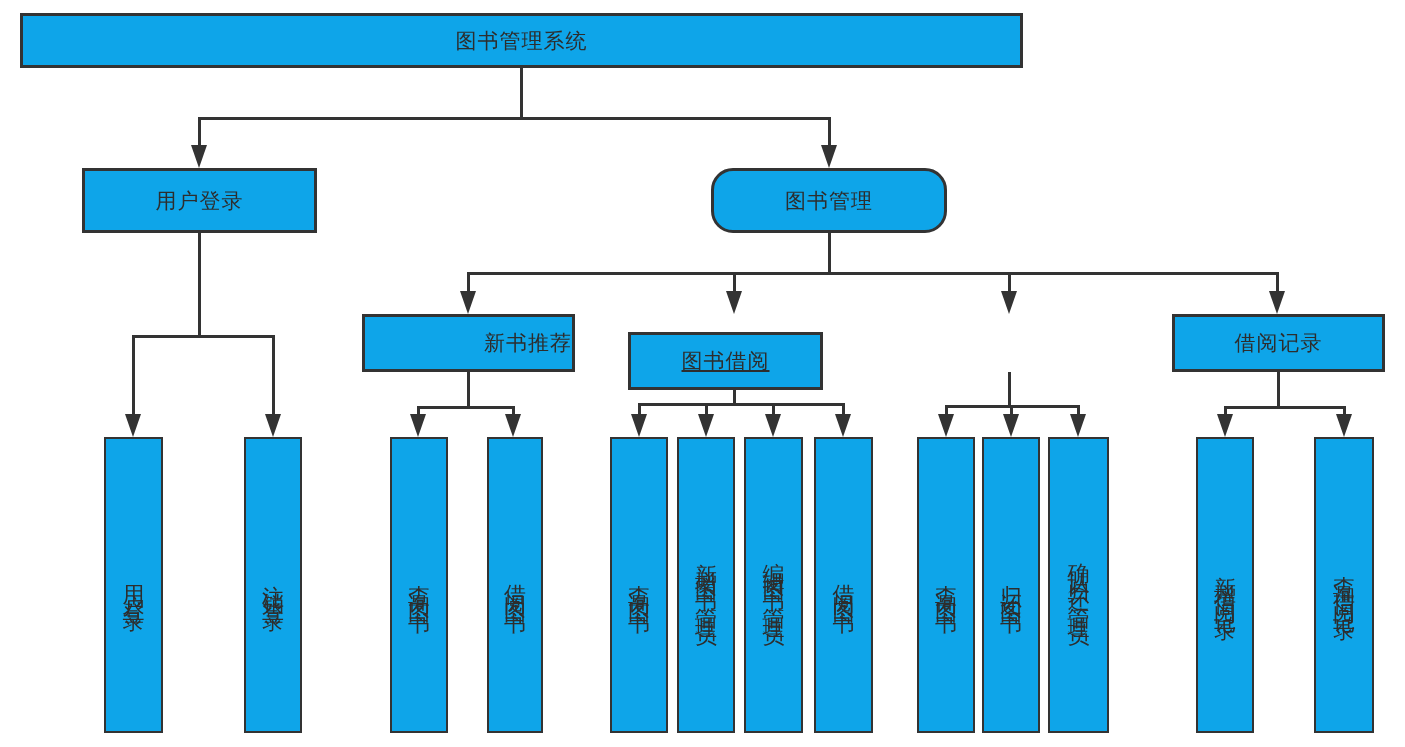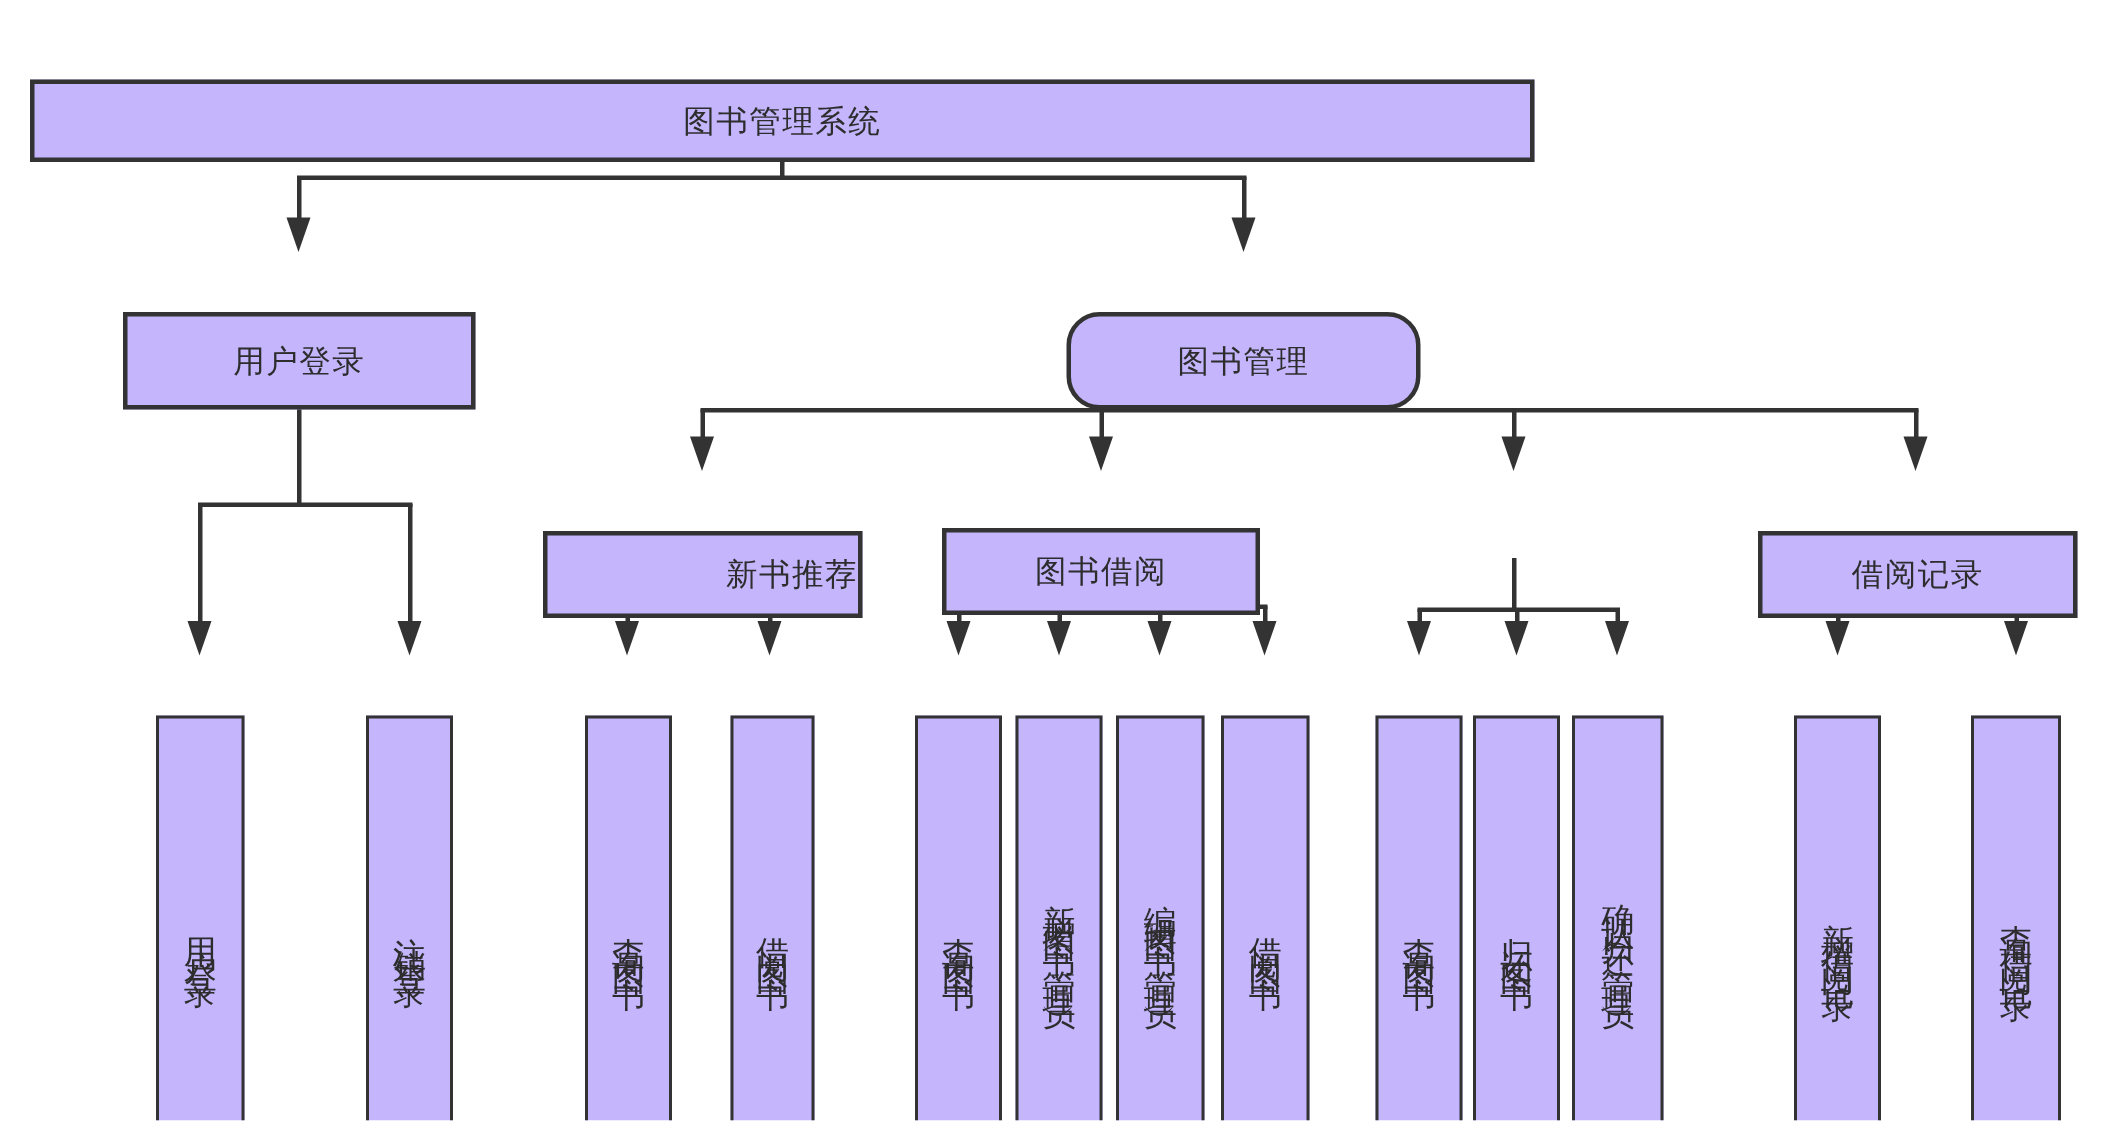--- a/index.html
+++ b/index.html
@@ -1,22 +1,22 @@
 <!DOCTYPE html>
 <html><head>
 <meta charset="utf-8">
 <style>
   html,body{margin:0;padding:0;background:#ffffff;}
   #canvas{
     position:relative;width:1405px;height:747px;background:#ffffff;overflow:hidden;
     font-family:"Liberation Sans","DejaVu Sans",sans-serif;
   }
   .node{
-    position:absolute;box-sizing:border-box;border:3px solid #333333;background:#c4b5fd;
-    display:flex;align-items:center;justify-content:center;color:#2d2d2d;margin-top:40px;
+    position:absolute;box-sizing:border-box;border:3px solid #333333;background:#0ea5e9;
+    display:flex;align-items:center;justify-content:center;color:#2d2d2d;
   }
   .h-node{font-size:21px;letter-spacing:1px;}
   .v-node{border-width:2.5px;}
   .v-text{writing-mode:vertical-rl;font-size:22px;line-height:1;letter-spacing:9px;}
   .vl,.hl{position:absolute;background:#333333;}
   .ah{position:absolute;width:0;height:0;
       border-left:8px solid transparent;border-right:8px solid transparent;
       border-top:23px solid #333333;}
   .watermark{
     position:absolute;right:4px;top:711px;font-size:21px;letter-spacing:.5px;
@@ -91,21 +91,21 @@
   <div class="node h-node" style="left:82px;top:168px;width:235px;height:65px;">
     <span>用户登录</span>
   </div>
   <div class="node h-node" style="left:711px;top:168px;width:236px;height:65px;border-radius:22px;">
     <span>图书管理</span>
   </div>
 
   <div class="node h-node" style="left:362px;top:314px;width:213px;height:58px;justify-content:flex-end;">
     <span>新书推荐</span>
   </div>
-  <div class="node h-node" style="left:628px;top:312px;width:212px;height:58px;">
+  <div class="node h-node" style="left:628px;top:332px;width:195px;height:58px;text-decoration:underline;">
     <span>图书借阅</span>
   </div>
   <div class="node h-node" style="left:1172px;top:314px;width:213px;height:58px;">
     <span>借阅记录</span>
   </div>
 
   <div class="node v-node" style="left:104px;top:437px;width:59px;height:296px;">
     <span class="v-text">用户登录</span>
   </div>
   <div class="node v-node" style="left:244px;top:437px;width:58px;height:296px;">

